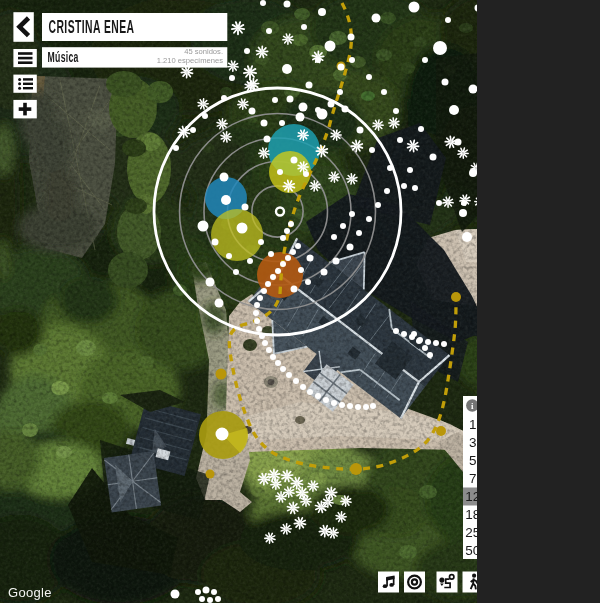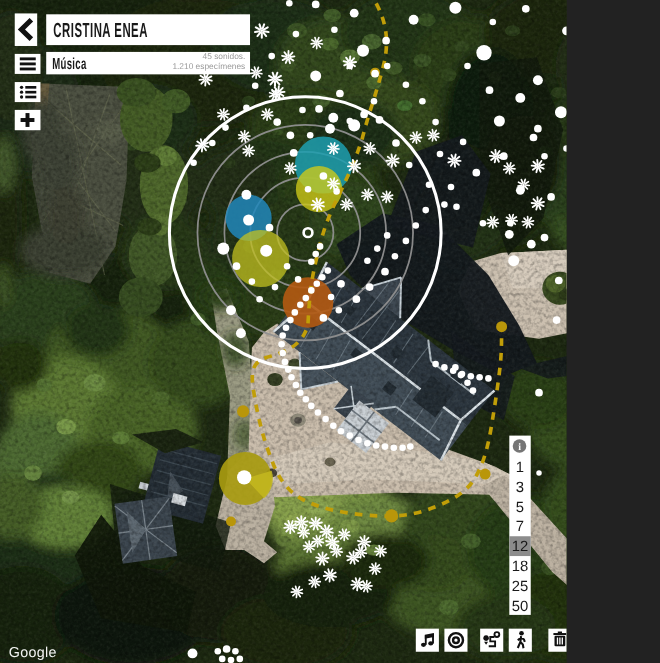--- a/index.html
+++ b/index.html
@@ -1,15 +1,15 @@
 <!DOCTYPE html>
 <html><head><meta charset="utf-8">
 <style>
  html,body{margin:0;padding:0;background:#222;}
- #stage{position:relative;width:515px;height:603px;overflow:hidden;font-family:"Liberation Sans",sans-serif;}
+ #stage{position:relative;width:477px;height:603px;overflow:hidden;font-family:"Liberation Sans",sans-serif;}
 </style></head>
 <body>
 <div id="stage"><svg xmlns="http://www.w3.org/2000/svg" width="600" height="603" viewBox="0 0 600 603">
 <defs>
  <g id="ast" stroke-width="1.7" stroke-linecap="round">
           <line x1="1.77" y1="0.31" x2="5.61" y2="0.99"></line>
           <line x1="1.16" y1="1.38" x2="3.66" y2="4.37"></line>
           <line x1="0.00" y1="1.80" x2="0.00" y2="5.70"></line>
           <line x1="-1.16" y1="1.38" x2="-3.66" y2="4.37"></line>
           <line x1="-1.77" y1="0.31" x2="-5.61" y2="0.99"></line>

